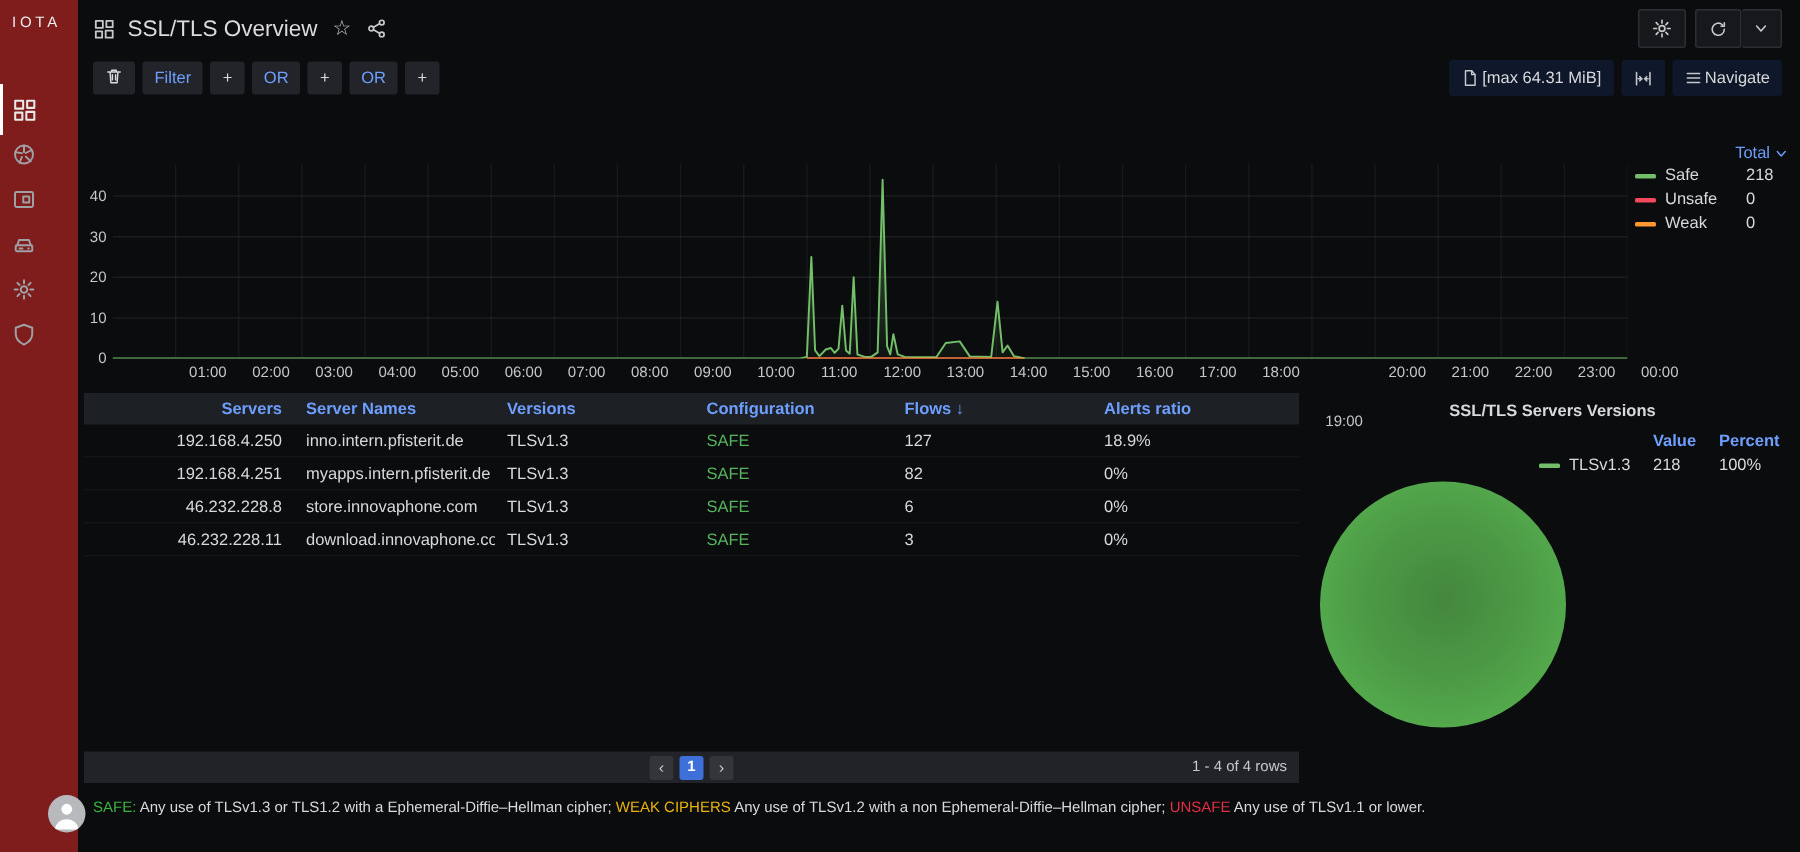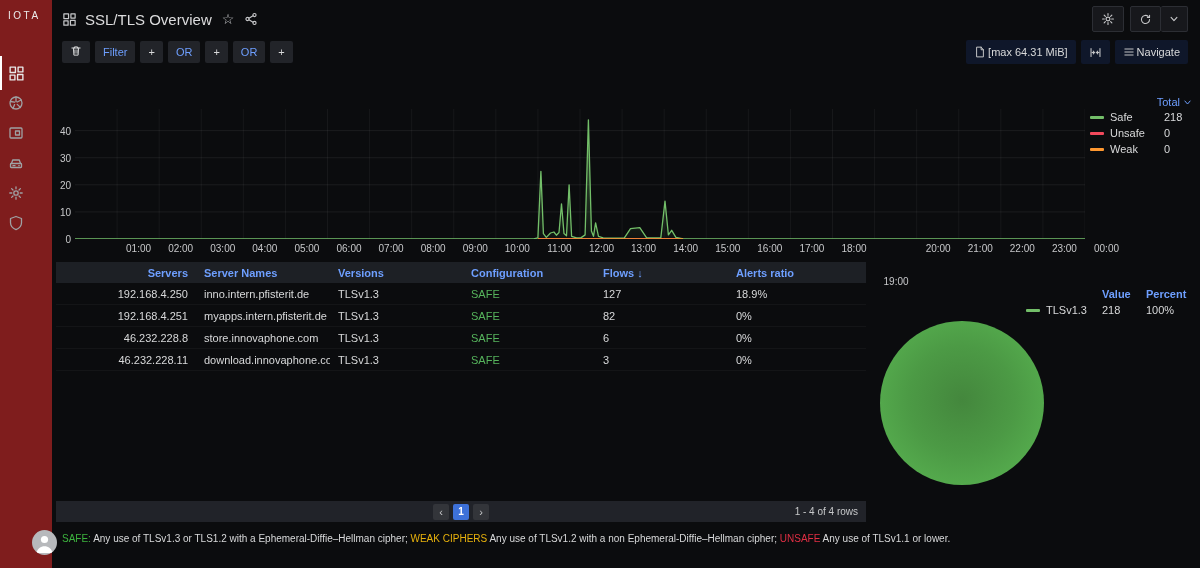--- a/index.html
+++ b/index.html
@@ -404,20 +404,21 @@
           </div>
         <div class="pagebar">
           <div class="pg-btn">‹</div>
           <div class="pg-num">1</div>
           <div class="pg-btn">›</div>
           <div class="pg-info">1 - 4 of 4 rows</div>
         </div>
       </div>
 
       <div class="pie-panel">
+        <div class="pie-title">SSL/TLS Servers Versions</div>
         <div class="pie-legend">
           <div class="pl-head">
             <span class="pl-h-value">Value</span>
             <span class="pl-h-pct">Percent</span>
           </div>
           <div>
               <div class="pl-row">
                 <span class="pl-dash" style="background: rgb(115, 191, 105);"></span>
                 <span class="pl-label">TLSv1.3</span>
                 <span class="pl-value">218</span>

